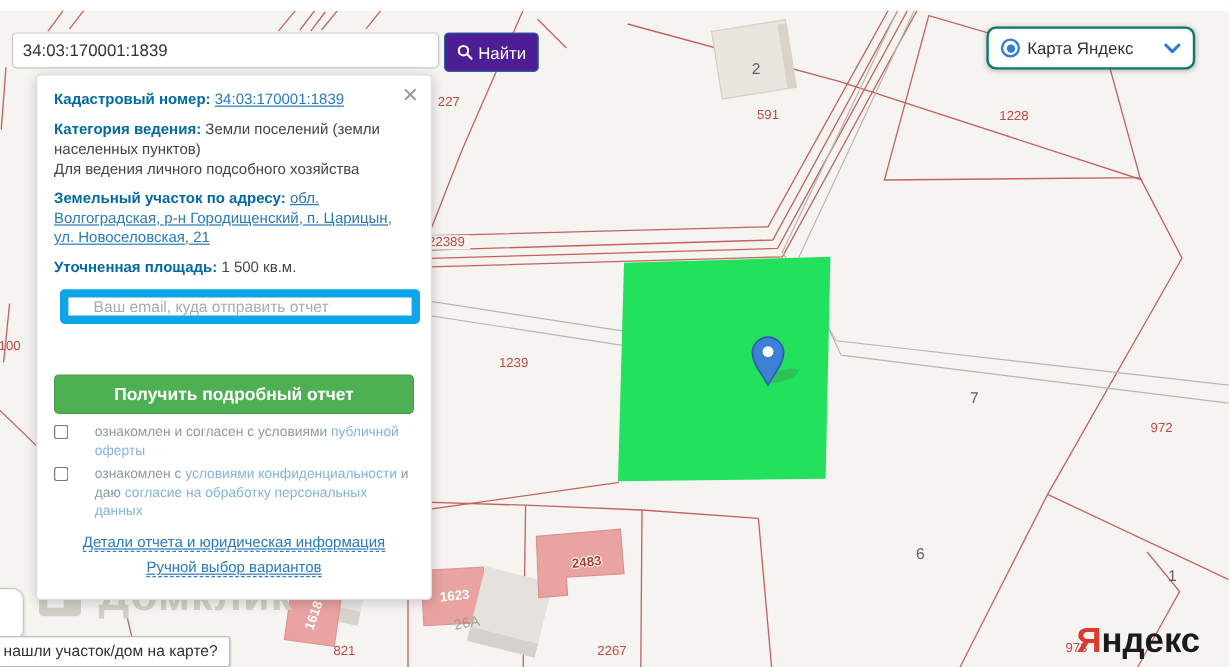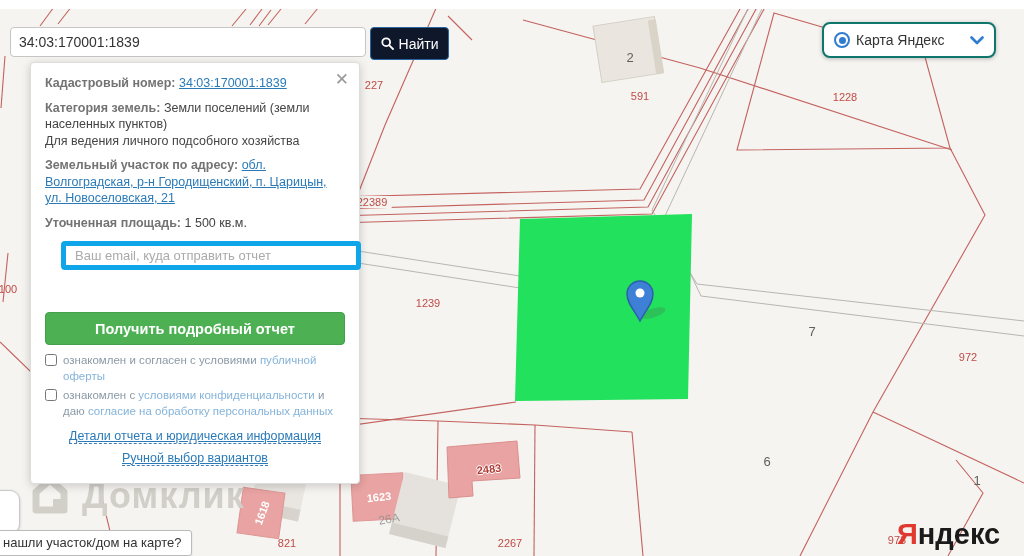--- a/index.html
+++ b/index.html
@@ -17,45 +17,45 @@
   .map-label.faint{color:#8a8a86;font-size:12px;opacity:.75;}
   .map-label.outline{color:#b03a34;font-weight:bold;font-size:11px;
     text-shadow:-1px 0 #fff,1px 0 #fff,0 -1px #fff,0 1px #fff;}
   
   #top-strip{left:0;top:0;width:1024px;height:9px;background:#fff;z-index:5;}
   
   #search-input{left:10px;top:27px;width:338px;height:28px;z-index:10;
     border:1px solid #c6c6c6;border-radius:4px;padding:0 8px;font-size:14px;color:#333;
     font-family:"Liberation Sans",sans-serif;background:#fff;}
   #search-button{left:370px;top:27px;width:77px;height:31px;z-index:10;
-    background:#0f172a;border:1px solid #2766a0;border-radius:4px;color:#fff;
+    background:#4c1d95;border:1px solid #2766a0;border-radius:4px;color:#fff;
     font-size:14px;display:flex;align-items:center;justify-content:center;gap:5px;cursor:pointer;}
   
   #layer-select{left:822px;top:22px;width:150px;height:32px;z-index:10;background:#fff;
     border:2px solid #0f766e;border-radius:8px;box-shadow:0 1px 4px rgba(0,0,0,.25);
     display:flex;align-items:center;padding:0 10px;gap:6px;cursor:pointer;}
   .radio-outer{width:12px;height:12px;border:2px solid #2f7cd0;border-radius:50%;
     display:flex;align-items:center;justify-content:center;flex:none;}
   .radio-inner{width:7px;height:7px;background:#2f7cd0;border-radius:50%;}
   #layer-select span.lbl{font-size:14px;color:#333;flex:1;}
   
   #popup{left:30px;top:62px;width:300px;z-index:11;background:#fff;border:1px solid #ddd;
     border-radius:4px;box-shadow:0 2px 10px rgba(0,0,0,.18);padding:12px 14px 12px 14px;
     font-size:12.5px;color:#444;line-height:1.32;}
   #popup .row{margin-bottom:8px;}
-  #popup b{color:#737373;}
+  #popup b{color:#0369a1;}
   #popup a{color:#2a7ab8;text-decoration:underline;cursor:pointer;}
   #popup-close{position:absolute;right:10px;top:6px;color:#9a9a9a;font-size:17px;cursor:pointer;}
-  #email-input{width:100%;box-sizing:border-box;height:29px;border:5px solid #0ea5e9;border-radius:4px;
-    padding:0 9px;font-size:13px;color:#333;font-family:"Liberation Sans",sans-serif;margin:2px 0 8px 16px;}
+  #email-input{width:100%;box-sizing:border-box;height:29px;border:7px solid #0ea5e9;border-radius:4px;
+    padding:0 21px;font-size:13px;color:#333;font-family:"Liberation Sans",sans-serif;margin:2px 0 8px 5px;}
   #email-input::placeholder{color:#aaa;}
   #report-button{width:100%;height:33px;background:#4db052;border:1px solid #44a04a;border-radius:4px;
     color:#fff;font-size:14.5px;font-weight:bold;cursor:pointer;margin-bottom:8px;
     font-family:"Liberation Sans",sans-serif;margin-top:34px;}
-  .cb-row{display:flex;gap:6px;font-size:11.5px;color:#8b9aa7;margin-bottom:4px;line-height:1.35;}
+  .cb-row{display:flex;gap:22px;font-size:11.5px;color:#8b9aa7;margin-bottom:4px;line-height:1.35;}
   .cb-row input{margin:1px 0 0 0;width:12px;height:12px;flex:none;}
   .cb-row a{color:#85b3d9 !important;text-decoration:none !important;}
   .dashed-links{text-align:center;margin-top:9px;}
   .dashed-links div{margin-bottom:5px;}
   .dashed-links a{color:#3e7cb8;text-decoration:none;border-bottom:1px dashed #3e7cb8;
     font-size:12.5px;cursor:pointer;}
   
   #watermark{left:28px;top:474px;z-index:2;display:flex;align-items:center;gap:10px;
     color:#d2cfc9;pointer-events:none;}
   #watermark .wm-text{font-size:36px;font-weight:bold;letter-spacing:1px;}
@@ -194,21 +194,21 @@
   </svg>
 </div>
 
 <div id="popup" class="abs">
   <span id="popup-close">✕</span>
   <div class="row">
     <b>Кадастровый номер:</b>
     <a>34:03:170001:1839</a>
   </div>
   <div class="row">
-    <b>Категория земель:</b>
+    <b>Категория ведения:</b>
     <span>Земли поселений (земли населенных пунктов)</span><br>
     <span>Для ведения личного подсобного хозяйства</span>
   </div>
   <div class="row">
     <b>Земельный участок по адресу:</b>
     <a>обл. Волгоградская, р-н Городищенский, п. Царицын, ул. Новоселовская, 21</a>
   </div>
   <div class="row">
     <b>Уточненная площадь:</b>
     <span>1 500 кв.м.</span>

